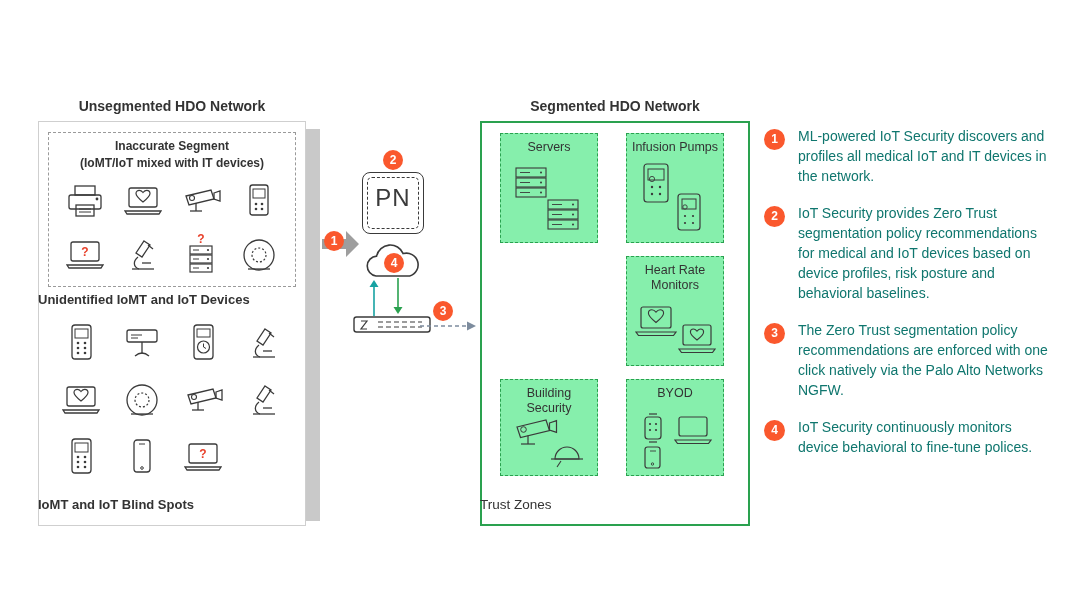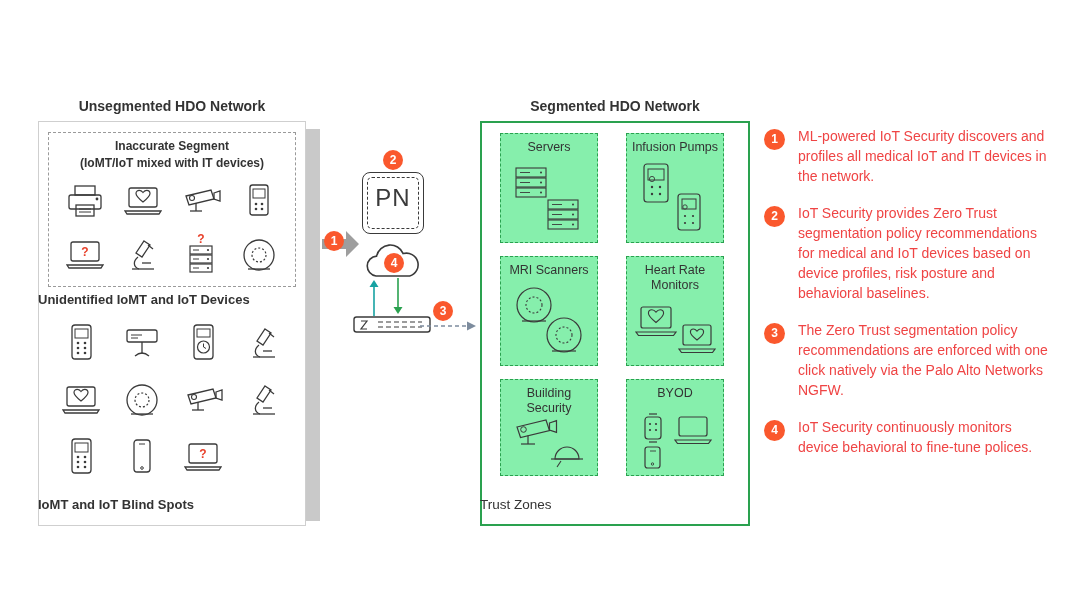--- a/index.html
+++ b/index.html
@@ -209,21 +209,21 @@
     background: #fa582d;
     color: #ffffff;
     font-size: 12px;
     font-weight: bold;
     line-height: 21px;
     text-align: center;
   }
   .legend-text {
     font-size: 14px;
     line-height: 20px;
-    color: #ef4444;
+    color: #0f766e;
   }
 </style>
 </head>
 <body>
 
 <div class="canvas">
 
   <div class="col-title" id="title-left">Unsegmented HDO Network</div>
   <div class="col-title" id="title-right">Segmented HDO Network</div>
 
@@ -520,33 +520,20 @@
         <rect x="50" y="39" width="14" height="10" fill="none" stroke="#3a3a3a" stroke-width="1"></rect>
         <circle cx="53" cy="47" r="2.2" fill="none" stroke="#3a3a3a" stroke-width="0.9"></circle>
         <circle cx="53" cy="56" r="1.1" fill="#3a3a3a"></circle>
         <circle cx="61" cy="56" r="1.1" fill="#3a3a3a"></circle>
         <circle cx="53" cy="63" r="1.1" fill="#3a3a3a"></circle>
         <circle cx="61" cy="63" r="1.1" fill="#3a3a3a"></circle>
       </svg>
     </div>
   </div>
 
-  <div class="zone" style="left:500px;top:240px;width:98px;height:110px;">
-    <div class="zone-title">MRI Scanners</div>
-    <div class="zone-icons">
-      <svg width="88" height="76" viewBox="0 0 88 76">
-        <circle cx="29" cy="22" r="17" fill="none" stroke="#3a3a3a" stroke-width="1.2"></circle>
-        <circle cx="29" cy="22" r="8" fill="none" stroke="#3a3a3a" stroke-width="1.1" stroke-dasharray="2 2"></circle>
-        <line x1="17" y1="38" x2="41" y2="38" stroke="#3a3a3a" stroke-width="1.2"></line>
-        <circle cx="59" cy="52" r="17" fill="none" stroke="#3a3a3a" stroke-width="1.2"></circle>
-        <circle cx="59" cy="52" r="8" fill="none" stroke="#3a3a3a" stroke-width="1.1" stroke-dasharray="2 2"></circle>
-        <line x1="47" y1="68" x2="71" y2="68" stroke="#3a3a3a" stroke-width="1.2"></line>
-      </svg>
-    </div>
-  </div>
 
   <div class="zone" style="left:626px;top:240px;width:98px;height:110px;">
     <div class="zone-title">
       <div>Heart Rate</div>
       <div>Monitors</div>
     </div>
     <div class="zone-icons">
       <svg width="88" height="56" viewBox="0 0 88 56">
         <rect x="10" y="4" width="30" height="21" rx="2" fill="none" stroke="#3a3a3a" stroke-width="1.2"></rect>
         <path d="M5 29 h40 l-2.5 3.5 H7.5 z" fill="none" stroke="#3a3a3a" stroke-width="1.2"></path>

